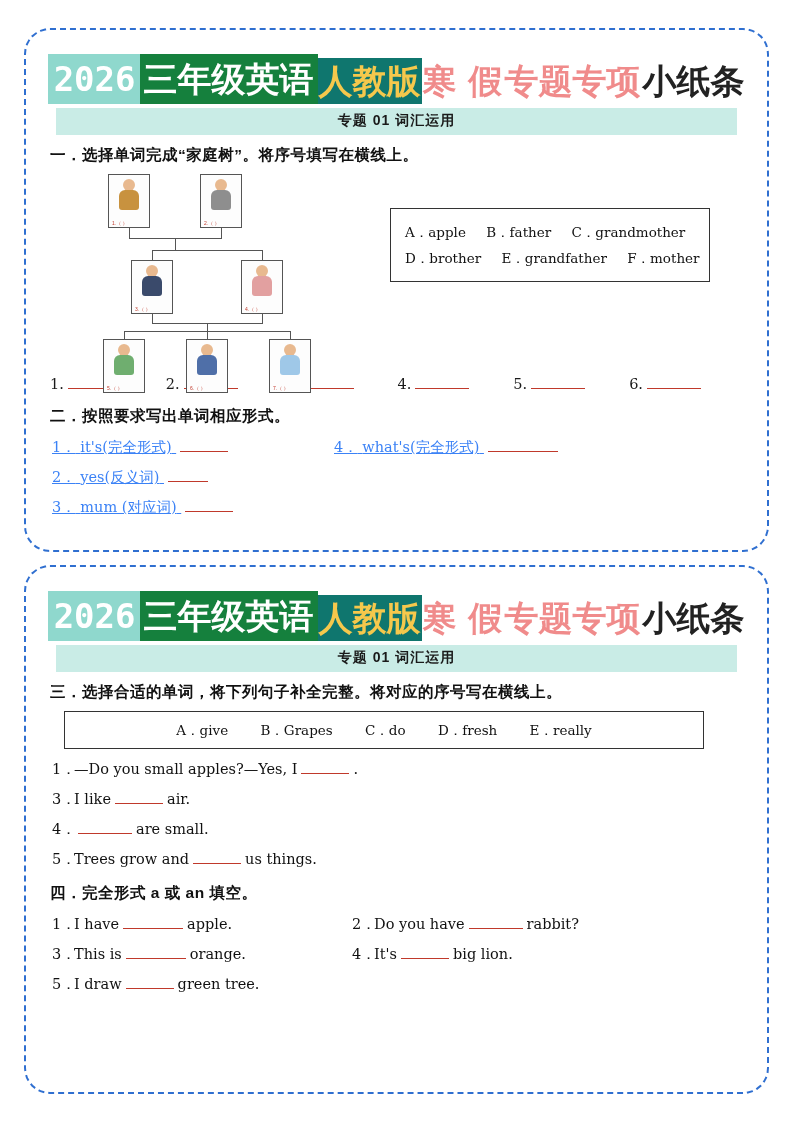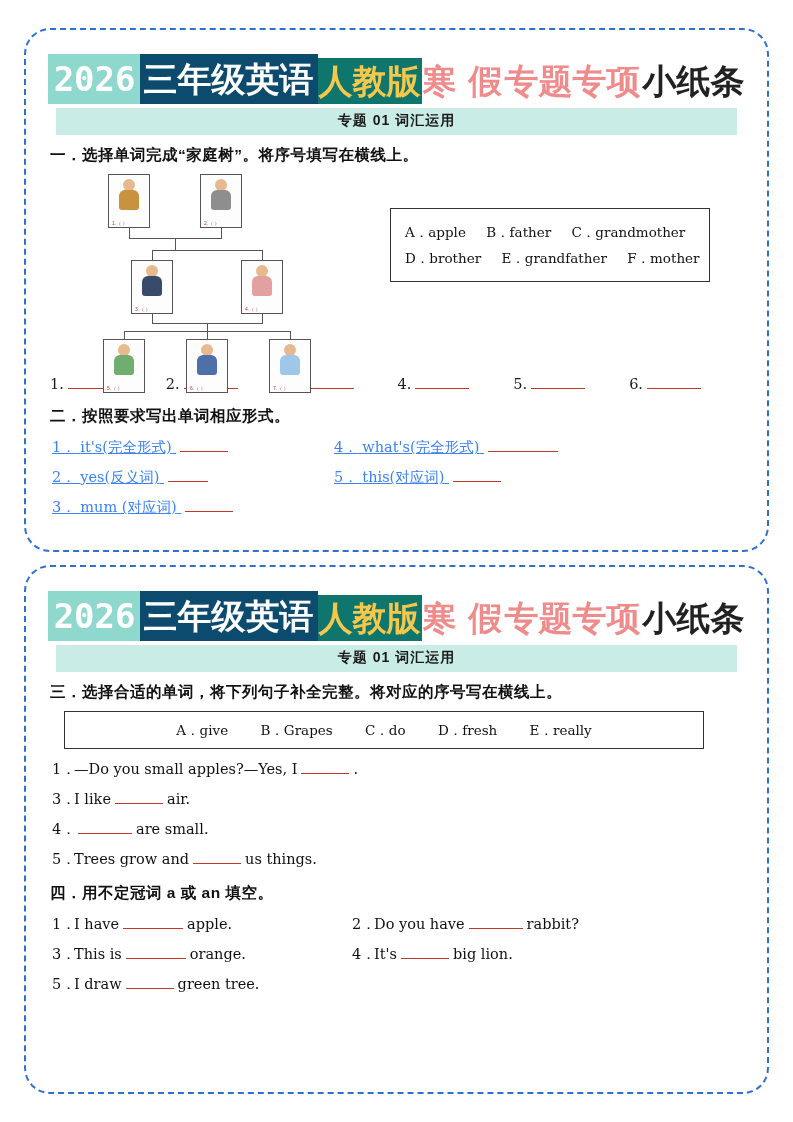--- a/index.html
+++ b/index.html
@@ -54,21 +54,21 @@
     padding: 0 1px;
   }
   .b-year {
     color: #ffffff;
     background: #8fd8cd;
     font-family: "DejaVu Sans Mono", monospace !important;
     padding: 2px 4px 2px 6px !important;
   }
   .b-grade {
     color: #ffffff;
-    background: #0c4a6e;
+    background: #15803d;
     padding: 2px 4px !important;
     margin-top: 12px;
   }
   .b-ver {
     color: #f5c84c;
     background: #0f766e;
   }
   .b-winter {
     color: #f08b8b;
   }
@@ -356,25 +356,20 @@
         <span class="blank w70"></span>
       </span>
     </div>
 
     <div class="two-col">
       <span class="cell">
         <span>2．</span>
         <span>yes(反义词)</span>
         <span class="blank w40"></span>
       </span>
-      <span class="cell">
-        <span>5．</span>
-        <span>this(对应词)</span>
-        <span class="blank w48"></span>
-      </span>
     </div>
 
     <div class="two-col">
       <span class="cell">
         <span>3．</span>
         <span>mum (对应词)</span>
         <span class="blank w48"></span>
       </span>
     </div>
 
@@ -409,21 +404,21 @@
     <div class="qline">
       <span class="num">3．</span><span>I like</span><span class="blank w48"></span><span>air.</span>
     </div>
     <div class="qline">
       <span class="num">4．</span><span></span><span class="blank w54"></span><span>are small.</span>
     </div>
     <div class="qline">
       <span class="num">5．</span><span>Trees grow and</span><span class="blank w48"></span><span>us things.</span>
     </div>
 
-    <div class="sec-title" style="margin-top:14px;">四．用不定冠词 a 或 an 填空。</div>
+    <div class="sec-title" style="margin-top:14px;">四．完全形式 a 或 an 填空。</div>
 
     <div class="two-q">
       <span class="cell">
         <span class="num">1．</span><span>I have</span><span class="blank w60"></span><span>apple.</span>
       </span>
       <span class="cell">
         <span class="num">2．</span><span>Do you have</span><span class="blank w54"></span><span>rabbit?</span>
       </span>
     </div>
 

